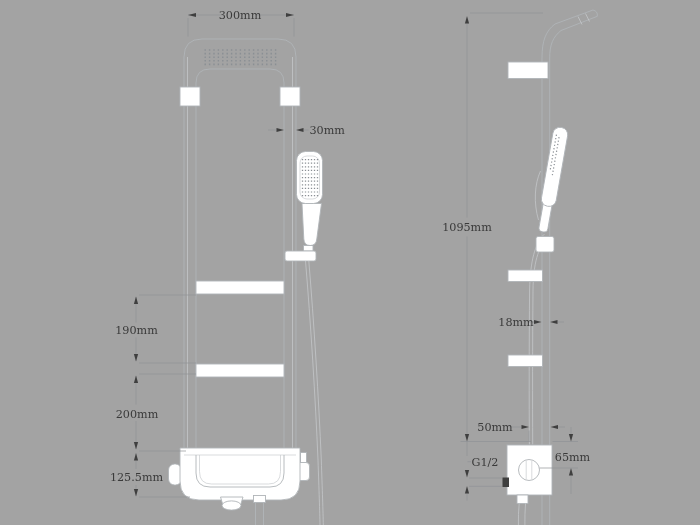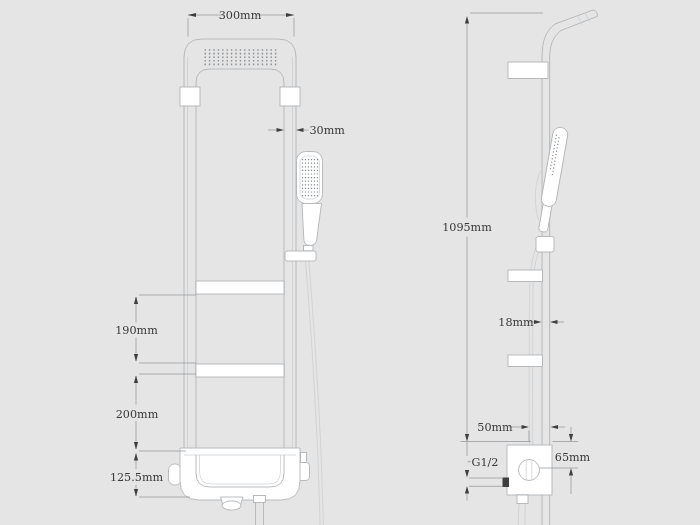--- a/index.html
+++ b/index.html
@@ -1,16 +1,16 @@
 <!DOCTYPE html>
 <html><head>
 <meta charset="utf-8">
 <style>
   html,body{margin:0;padding:0;background:#ffffff;}
-  .canvas{position:relative;width:700px;height:525px;background:#e5e5e5;overflow:hidden;
+  .canvas{position:relative;width:700px;height:525px;background:#a3a3a3;overflow:hidden;
           font-family:"DejaVu Serif", serif;}
   svg{display:block;}
   .dimtext{font-family:"DejaVu Serif", serif;font-size:11.2px;fill:#3a3a3a;letter-spacing:0;}
   .outline{stroke:#b0b4b8;stroke-width:0.9;fill:none;}
   .outlinef{stroke:#b0b4b8;stroke-width:0.9;fill:#ffffff;}
   .light{stroke:#c8cbce;stroke-width:0.7;fill:none;}
   .dim{stroke:#8f9296;stroke-width:0.7;fill:none;}
   .arrow{fill:#3f3f3f;stroke:none;}
   .dots{stroke:#8a8f94;fill:none;}
 </style>

